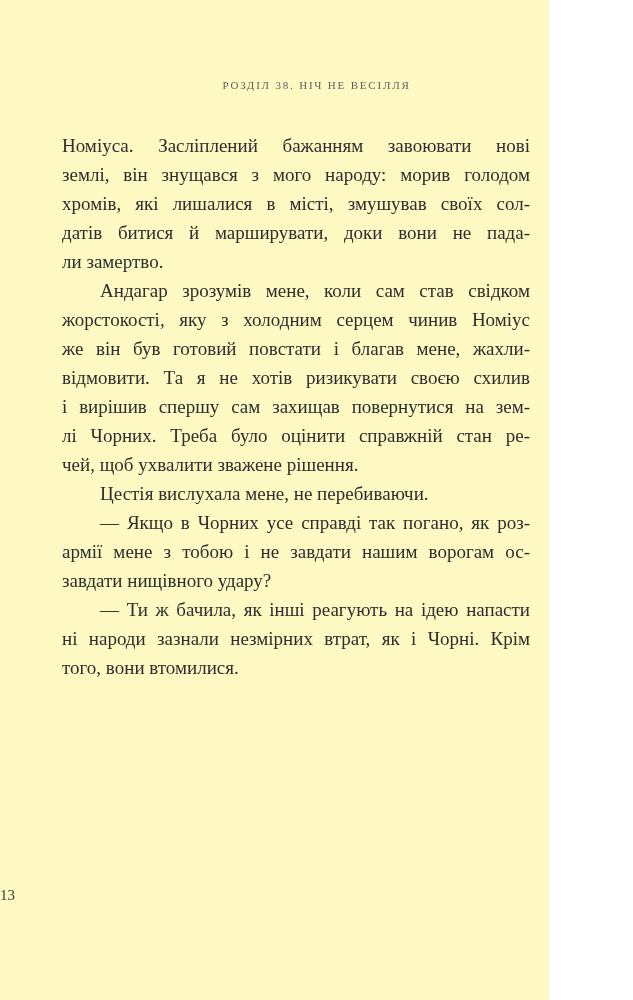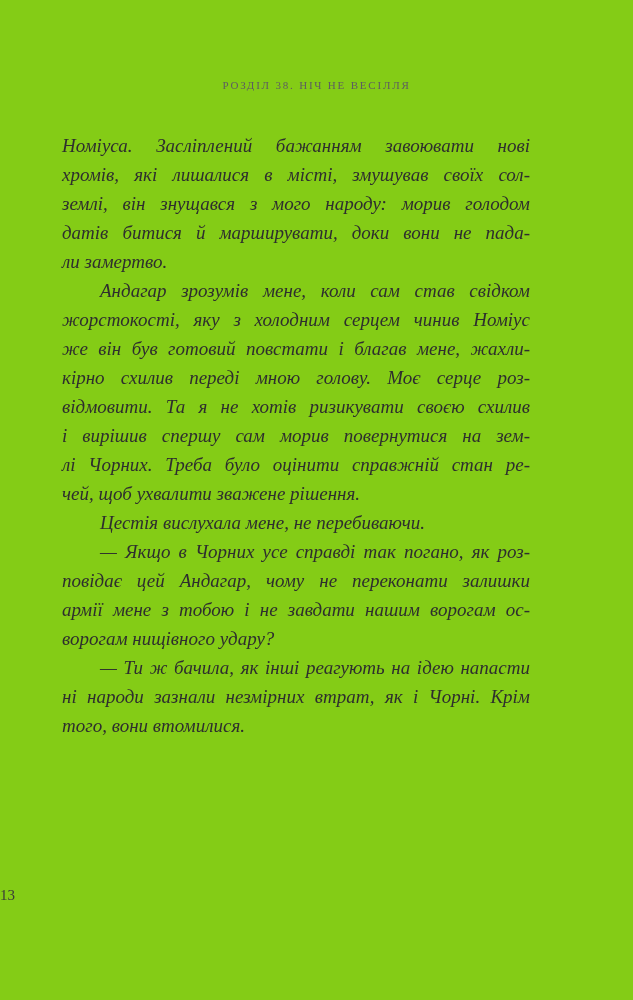--- a/index.html
+++ b/index.html
@@ -2,23 +2,23 @@
 <html><head>
 <meta charset="utf-8">
 <style>
   html, body {
     margin: 0;
     padding: 0;
     background: #ffffff;
   }
   .page {
     position: relative;
-    width: 633px;
+    width: 549px;
     height: 1000px;
-    background: #84cc16;
+    background: #fef9c3;
     font-family: "Liberation Serif", "DejaVu Serif", serif;
     overflow: hidden;
   }
   .running-head {
     position: absolute;
     top: 79px;
     left: 0;
     width: 633px;
     text-align: center;
     font-size: 11px;
@@ -31,21 +31,20 @@
     top: 131px;
     left: 62px;
     width: 468px;
     font-size: 19px;
     line-height: 29px;
     color: #2e2e2e;
   }
   .para {
     margin: 0;
     padding: 0;
-    font-style: italic;
   }
   .line {
     text-align: justify;
     text-align-last: justify;
   }
   .line.last {
     text-align-last: left;
   }
   .line.indent {
     text-indent: 38px;
@@ -62,43 +61,41 @@
 </style>
 </head>
 <body>
 
 <div class="page">
   <div class="running-head">РОЗДІЛ 38. НІЧ НЕ ВЕСІЛЛЯ</div>
 
   <div class="text-block">
       <div class="para">
         <div class="line">Номіуса. Засліплений бажанням завоювати нові</div>
+        <div class="line">землі, він знущався з мого народу: морив голодом</div>
         <div class="line">хромів, які лишалися в місті, змушував своїх сол-</div>
-        <div class="line">землі, він знущався з мого народу: морив голодом</div>
         <div class="line">датів битися й марширувати, доки вони не пада-</div>
         <div class="line last">ли замертво.</div>
       </div>
       <div class="para">
         <div class="line indent">Андагар зрозумів мене, коли сам став свідком</div>
         <div class="line">жорстокості, яку з холодним серцем чинив Номіус</div>
         <div class="line">же він був готовий повстати і благав мене, жахли-</div>
-        <div class="line">кірно схилив переді мною голову. Моє серце роз-</div>
         <div class="line">відмовити. Та я не хотів ризикувати своєю схилив</div>
-        <div class="line">і вирішив спершу сам морив повернутися на зем-</div>
+        <div class="line">і вирішив спершу сам захищав повернутися на зем-</div>
         <div class="line">лі Чорних. Треба було оцінити справжній стан ре-</div>
         <div class="line last">чей, щоб ухвалити зважене рішення.</div>
       </div>
       <div class="para">
         <div class="line last indent">Цестія вислухала мене, не перебиваючи.</div>
       </div>
       <div class="para">
         <div class="line indent">— Якщо в Чорних усе справді так погано, як роз-</div>
-        <div class="line">повідає цей Андагар, чому не переконати залишки</div>
         <div class="line">армії мене з тобою і не завдати нашим ворогам ос-</div>
-        <div class="line last">ворогам нищівного удару?</div>
+        <div class="line last">завдати нищівного удару?</div>
       </div>
       <div class="para">
         <div class="line indent">— Ти ж бачила, як інші реагують на ідею напасти</div>
         <div class="line">ні народи зазнали незмірних втрат, як і Чорні. Крім</div>
         <div class="line last">того, вони втомилися.</div>
       </div>
     </div>
 
   <div class="folio">13</div>
 </div>

